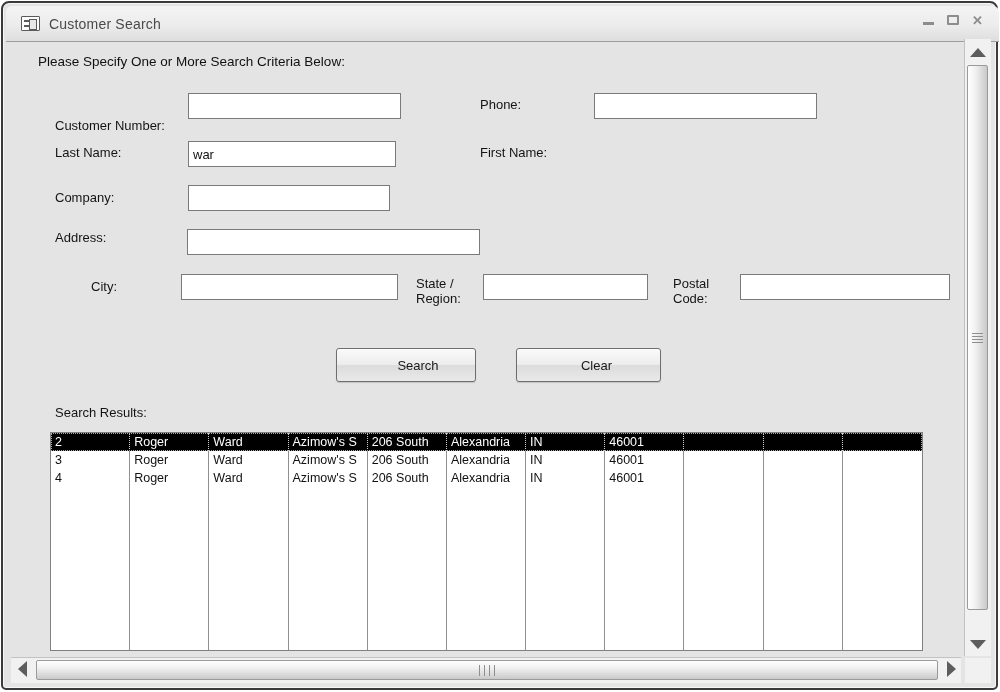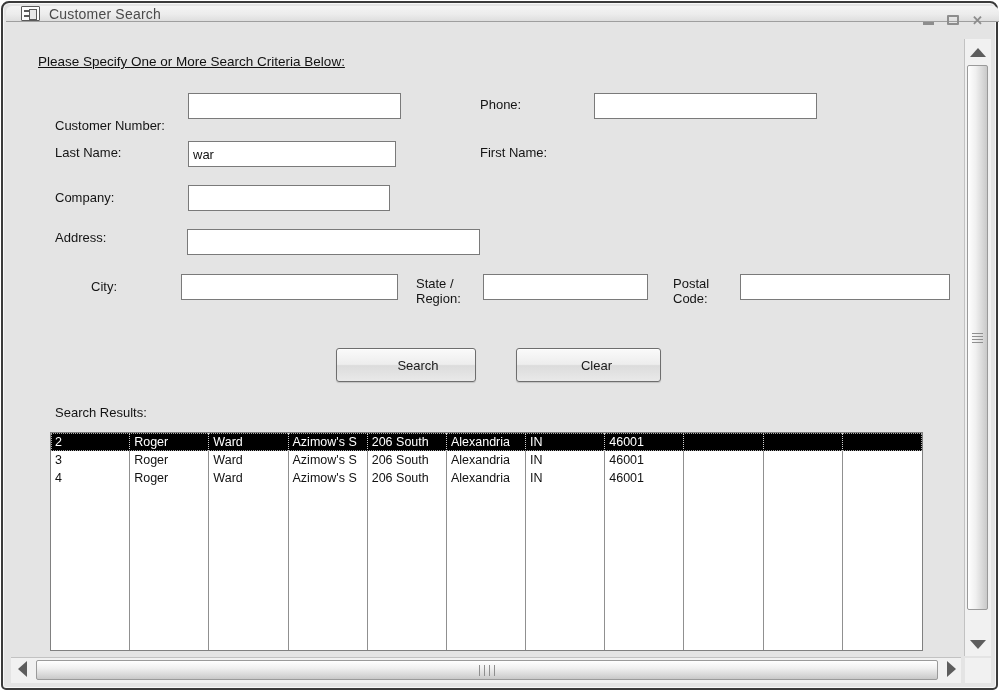--- a/index.html
+++ b/index.html
@@ -3,42 +3,42 @@
 <meta charset="utf-8">
 <style>
   * { margin:0; padding:0; box-sizing:border-box; }
   html,body { width:1000px; height:692px; background:#fff; font-family:"Liberation Sans", sans-serif; overflow:hidden; }
   #stage { position:absolute; inset:0; width:1000px; height:692px; }
 
   
   .window { position:absolute; left:1px; top:1px; width:997px; height:689px;
             border:2px solid #3a3a3a; border-radius:8px 8px 5px 5px;
             background:#e4e4e4; box-shadow:inset 0 0 0 1px #f7f7f7; }
-  .titlebar { position:absolute; left:3px; top:3px; width:993px; height:16px;
+  .titlebar { position:absolute; left:3px; top:3px; width:993px; height:36px;
               border-radius:6px 6px 0 0;
               background:linear-gradient(180deg,#f4f4f4 0%, #ececec 55%, #dedede 100%);
               border-bottom:1px solid #9e9e9e;
               display:flex; align-items:center; }
   .form-icon { width:19px; height:15px; margin-left:15px; position:relative;
                border:1px solid #5a5a5a; background:#fdfdfd; border-radius:1px; }
   .form-icon::before { content:""; position:absolute; left:2px; top:3px; width:6px; height:2px;
                background:#5a5a5a; box-shadow:0 5px 0 #5a5a5a; }
   .form-icon::after { content:""; position:absolute; right:2px; top:2px; width:6px; height:9px;
                border:1px solid #5a5a5a; background:#e8e8e8; }
   .title-text { margin-left:9px; font-size:14px; color:#4a4a4a; letter-spacing:0.2px; }
   .win-controls { position:absolute; right:16px; top:0; height:28px; display:flex; align-items:center; gap:13px; }
   .min-glyph { width:11px; height:3px; background:#8d8d8d; margin-top:7px; }
   .restore-glyph { width:12px; height:10px; border:2px solid #8d8d8d; border-radius:1px; background:transparent; }
   .close-glyph { font-size:13px; font-weight:bold; color:#8d8d8d; line-height:1; }
 
   
   .static-label { position:absolute; font-size:13px; color:#141414; white-space:pre-line; line-height:15px; }
   .txt { position:absolute; border:1px solid #7a7a7a; background:#fff; font-family:"Liberation Sans",sans-serif;
          font-size:13px; color:#111; padding:8px 4px; outline:none; }
-  .instructions { position:absolute; left:35px; top:51px; font-size:13.5px; color:#111;text-decoration:underline; }
+  .instructions { position:absolute; left:35px; top:51px; font-size:13.5px; color:#111; }
 
   
   .btn { position:absolute; border:1px solid #6e6e6e; border-radius:3px; font-size:13px; color:#1a1a1a;
          background:linear-gradient(180deg,#fafafa 0%, #ededed 48%, #dcdcdc 52%, #e9e9e9 100%);
          box-shadow:inset 0 1px 0 #ffffff, 0 1px 1px rgba(0,0,0,0.15); cursor:default; }
 
   
   .results-label { position:absolute; left:52px; top:402px; font-size:13px; color:#141414; }
   .listbox { position:absolute; left:47px; top:429px; width:873px; height:219px;
              background:#fff; border:1px solid #808080; overflow:hidden; }

